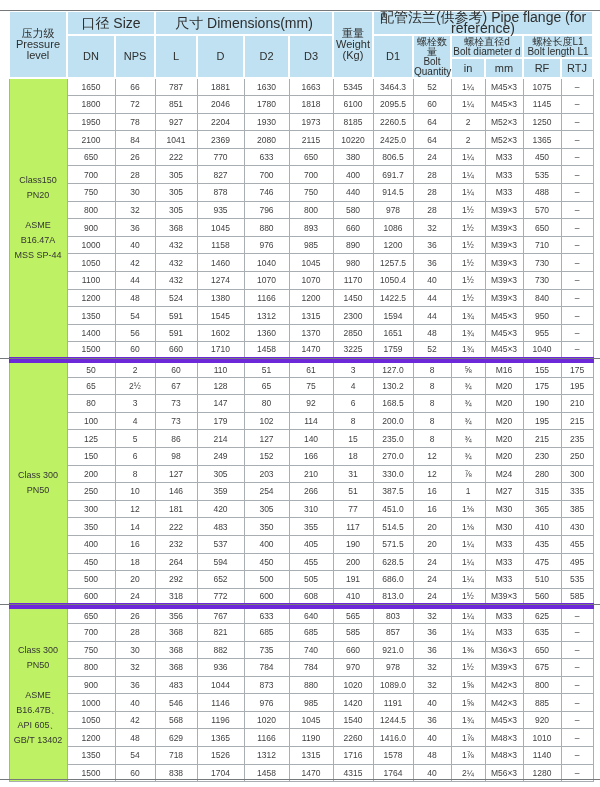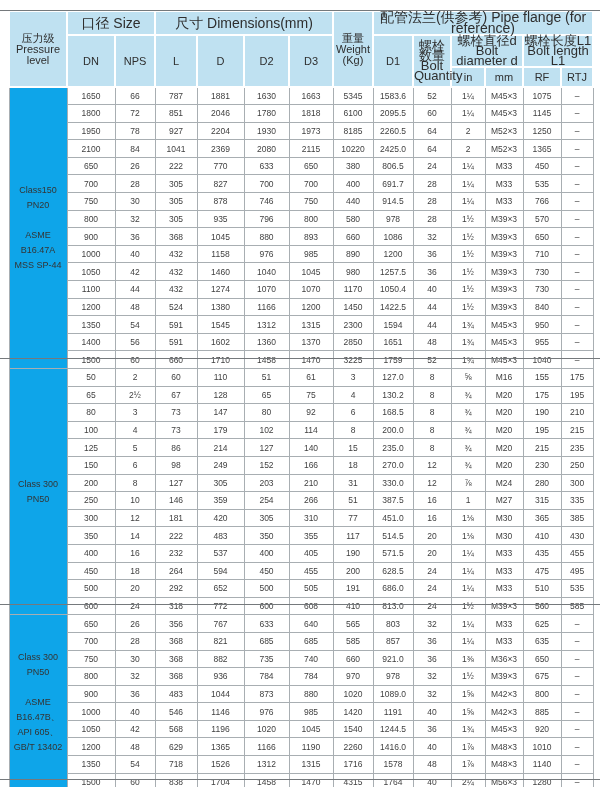--- a/index.html
+++ b/index.html
@@ -14,31 +14,31 @@
   
   thead th {
     background:#bfe1f1; border:2px solid #ffffff;
     font-weight:400; color:#2e2e2e; font-size:11px; line-height:11px;
     white-space:pre-line; padding:0; text-align:center; vertical-align:middle;
   }
   thead tr.h1 { height:22px; }
   thead tr.h2 { height:23px; }
   thead tr.h3 { height:20px; }
   thead th.grp { font-size:14px; }
-  thead th.sub { font-size:13px; line-height:10px; }
+  thead th.sub { font-size:10px; line-height:10px; }
   
   tbody td {
     border:1px solid #a8aeb2; font-size:8.5px; color:#3f3f3f;
     text-align:center; vertical-align:middle; padding:0; line-height:10px;
     overflow:hidden; white-space:nowrap;
   }
   tbody tr { height:17.6px; }
-  tbody tr.section-start td { border-top:1px solid #6d28d9; }
+  tbody tr.section-start td { border-top:6px solid #6d28d9; }
   td.plabel {
-    background:#0ea5e9; font-size:9px; line-height:15px;
+    background:#bef264; font-size:9px; line-height:15px;
     white-space:pre-line; color:#343434;
   }
   .bleed-line {
     position:absolute; left:0; width:600px; height:1px;
     background:#75797c; z-index:5;
   }
 </style>
 </head>
 <body>
 
@@ -101,21 +101,21 @@
 
 ASME B16.47A
 MSS SP-44</td>
           <td>1650</td>
           <td>66</td>
           <td>787</td>
           <td>1881</td>
           <td>1630</td>
           <td>1663</td>
           <td>5345</td>
-          <td>1583.6</td>
+          <td>3464.3</td>
           <td>52</td>
           <td>1¼</td>
           <td>M45×3</td>
           <td>1075</td>
           <td>–</td>
         </tr>
         <tr>
           <td>1800</td>
           <td>72</td>
           <td>851</td>
@@ -195,21 +195,21 @@
           <td>30</td>
           <td>305</td>
           <td>878</td>
           <td>746</td>
           <td>750</td>
           <td>440</td>
           <td>914.5</td>
           <td>28</td>
           <td>1¼</td>
           <td>M33</td>
-          <td>766</td>
+          <td>488</td>
           <td>–</td>
         </tr>
         <tr>
           <td>800</td>
           <td>32</td>
           <td>305</td>
           <td>935</td>
           <td>796</td>
           <td>800</td>
           <td>580</td>

